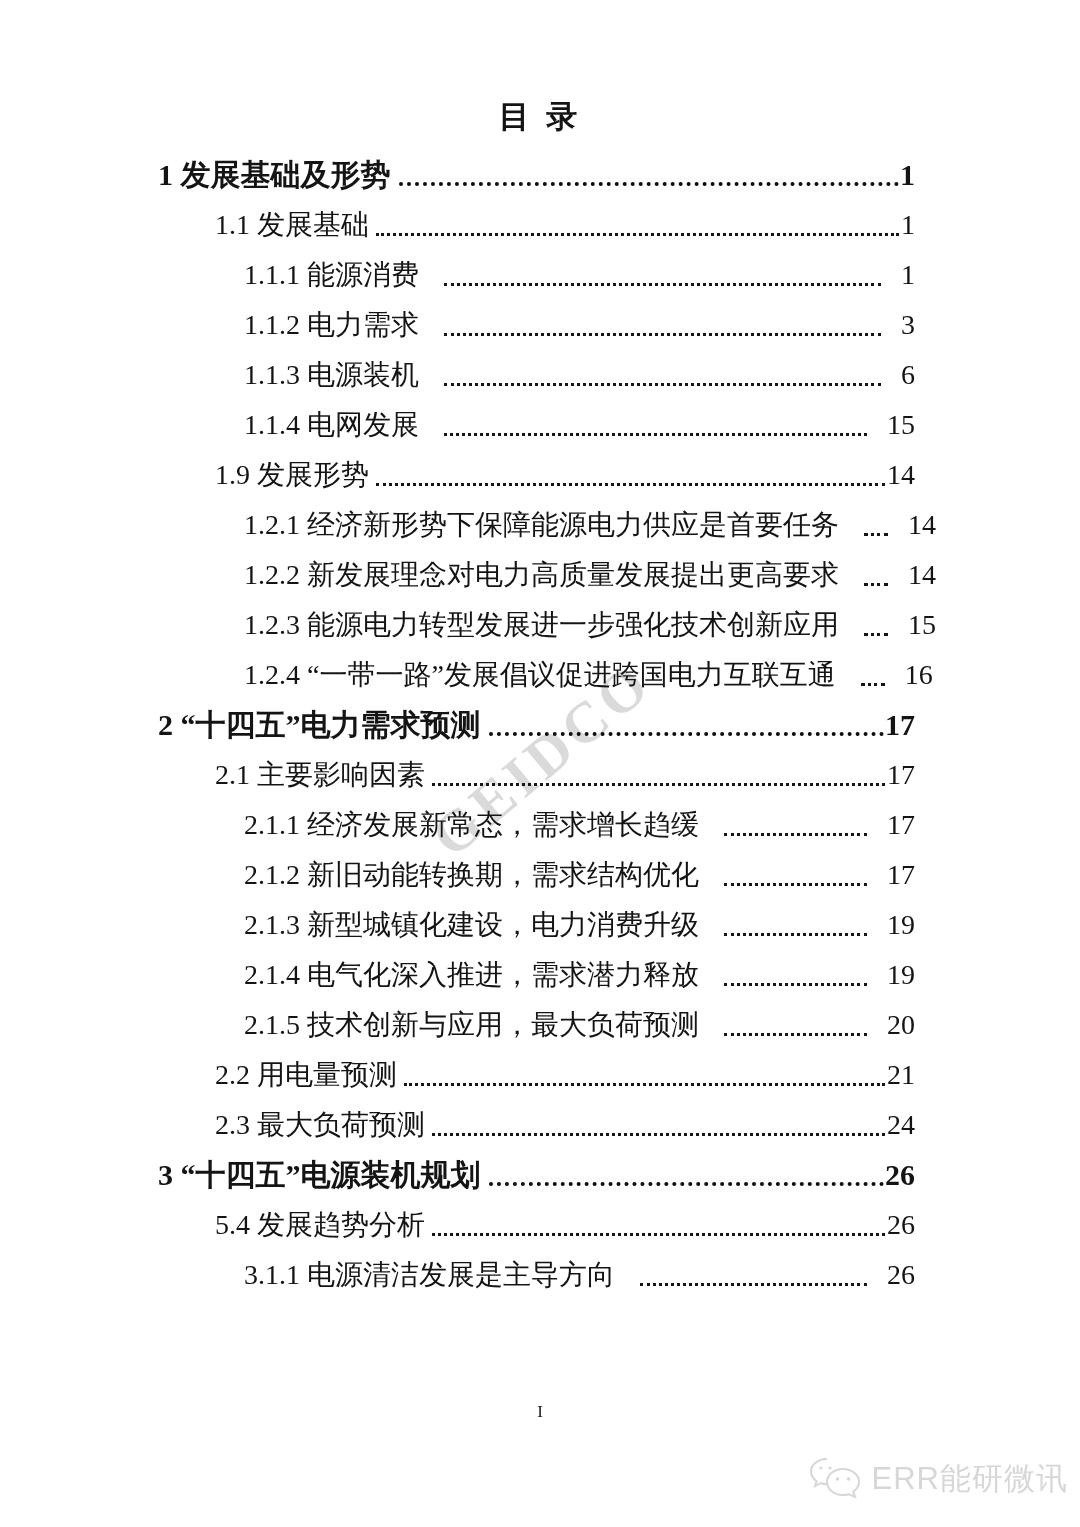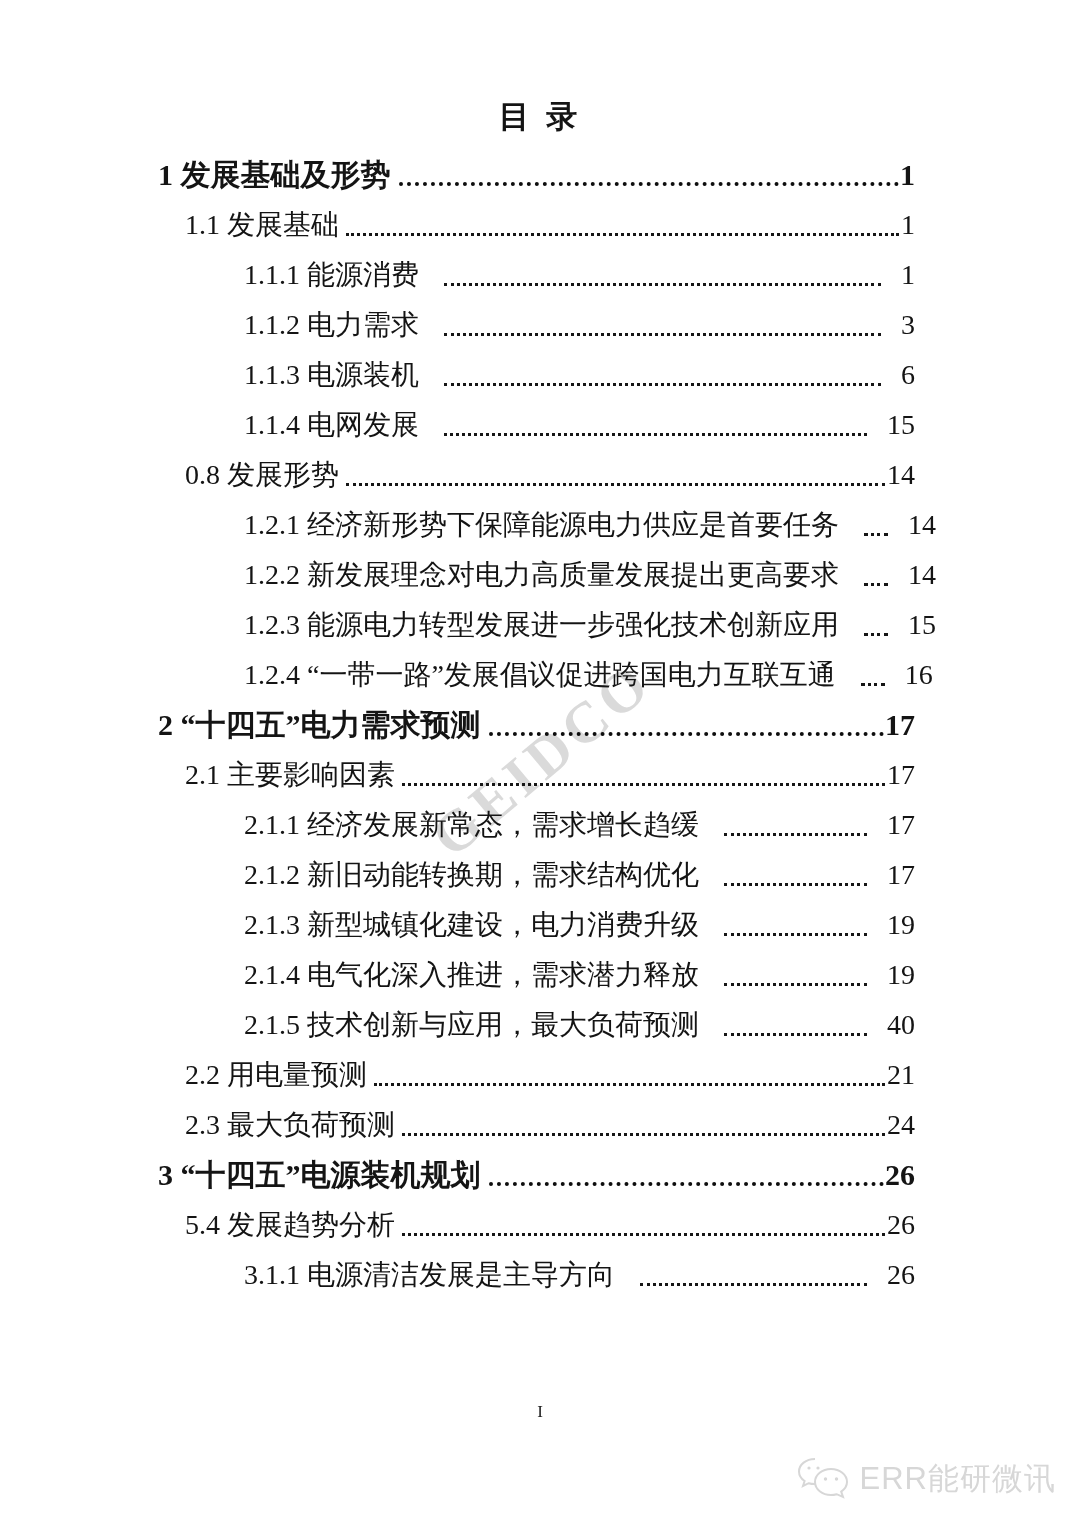--- a/index.html
+++ b/index.html
@@ -50,34 +50,34 @@
   .leader{
     flex:1;
     min-width:24px;
     border-bottom:3px dotted #161616;
     margin:0 2px 7px 7px;
     align-self:flex-end;
   }
   .pg{white-space:nowrap;}
   .lv1{font-weight:700;font-size:30px;}
   .lv1 .leader{border-bottom:4px dotted #0e0e0e;margin:0 1px 7px 8px;}
-  .lv2{margin-left:27px;}
+  .lv2{margin-left:57px;}
   .lv3{margin-left:86px;gap:18px;}
   .folio{
     position:absolute;
     left:0;right:0;
     top:1402px;
     text-align:center;
     font-size:17px;
     color:#222;
     z-index:1;
   }
   .brand{
     position:absolute;
-    right:24px;top:1455px;
+    right:12px;top:1455px;
     display:flex;align-items:center;gap:8px;
     color:#d7d7d7;
     font-size:31px;
     letter-spacing:1px;
     font-family:"Liberation Sans","DejaVu Sans",sans-serif;
     z-index:1;
     user-select:none;
   }
   .brand svg{display:block;}
 </style>
@@ -116,21 +116,21 @@
           <span class="lbl">1.1.3 电源装机</span>
           <span class="leader"></span>
           <span class="pg">6</span>
         </div>
         <div class="row lv3">
           <span class="lbl">1.1.4 电网发展</span>
           <span class="leader"></span>
           <span class="pg">15</span>
         </div>
         <div class="row lv2">
-          <span class="lbl">0.8 发展形势</span>
+          <span class="lbl">1.9 发展形势</span>
           <span class="leader"></span>
           <span class="pg">14</span>
         </div>
         <div class="row lv3">
           <span class="lbl">1.2.1 经济新形势下保障能源电力供应是首要任务</span>
           <span class="leader"></span>
           <span class="pg">14</span>
         </div>
         <div class="row lv3">
           <span class="lbl">1.2.2 新发展理念对电力高质量发展提出更高要求</span>
@@ -173,21 +173,21 @@
           <span class="pg">19</span>
         </div>
         <div class="row lv3">
           <span class="lbl">2.1.4 电气化深入推进，需求潜力释放</span>
           <span class="leader"></span>
           <span class="pg">19</span>
         </div>
         <div class="row lv3">
           <span class="lbl">2.1.5 技术创新与应用，最大负荷预测</span>
           <span class="leader"></span>
-          <span class="pg">40</span>
+          <span class="pg">20</span>
         </div>
         <div class="row lv2">
           <span class="lbl">2.2 用电量预测</span>
           <span class="leader"></span>
           <span class="pg">21</span>
         </div>
         <div class="row lv2">
           <span class="lbl">2.3 最大负荷预测</span>
           <span class="leader"></span>
           <span class="pg">24</span>

